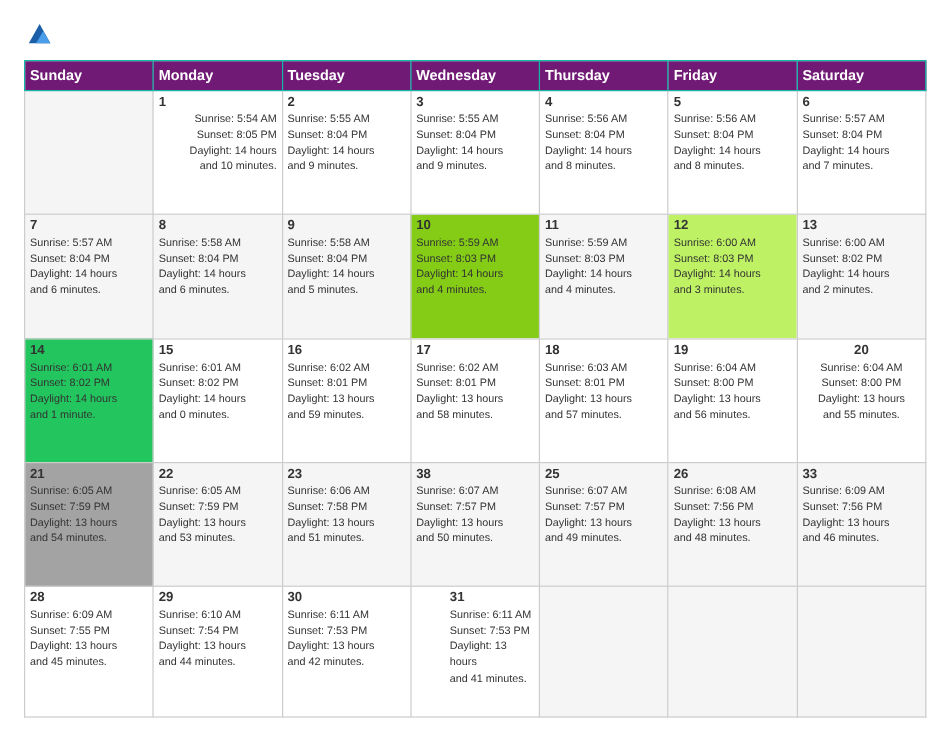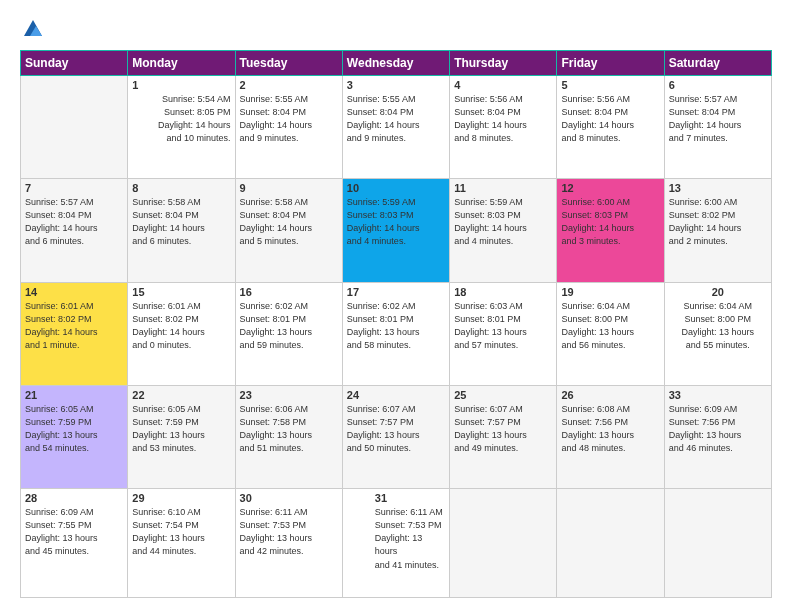--- a/index.html
+++ b/index.html
@@ -196,51 +196,51 @@
 Daylight: 14 hours
 and 6 minutes.</div>
           </td>
           <td style="background: rgb(245, 245, 245);">
             <span class="day-num">9</span>
             <div class="day-info" style="white-space: pre-line;">Sunrise: 5:58 AM
 Sunset: 8:04 PM
 Daylight: 14 hours
 and 5 minutes.</div>
           </td>
-          <td style="background: #0ea5e9;">
+          <td style="background: #84cc16;">
             <span class="day-num">10</span>
             <div class="day-info" style="white-space: pre-line;">Sunrise: 5:59 AM
 Sunset: 8:03 PM
 Daylight: 14 hours
 and 4 minutes.</div>
           </td>
           <td style="background: rgb(245, 245, 245);">
             <span class="day-num">11</span>
             <div class="day-info" style="white-space: pre-line;">Sunrise: 5:59 AM
 Sunset: 8:03 PM
 Daylight: 14 hours
 and 4 minutes.</div>
           </td>
-          <td style="background: #ec4899;">
+          <td style="background: #bef264;">
             <span class="day-num">12</span>
             <div class="day-info" style="white-space: pre-line;">Sunrise: 6:00 AM
 Sunset: 8:03 PM
 Daylight: 14 hours
 and 3 minutes.</div>
           </td>
           <td style="background: rgb(245, 245, 245);">
             <span class="day-num">13</span>
             <div class="day-info" style="white-space: pre-line;">Sunrise: 6:00 AM
 Sunset: 8:02 PM
 Daylight: 14 hours
 and 2 minutes.</div>
           </td>
         </tr>
         <tr>
-          <td style="background: #fde047;">
+          <td style="background: #22c55e;">
             <span class="day-num">14</span>
             <div class="day-info" style="white-space: pre-line;">Sunrise: 6:01 AM
 Sunset: 8:02 PM
 Daylight: 14 hours
 and 1 minute.</div>
           </td>
           <td style="background: rgb(255, 255, 255);">
             <span class="day-num">15</span>
             <div class="day-info" style="white-space: pre-line;">Sunrise: 6:01 AM
 Sunset: 8:02 PM
@@ -277,21 +277,21 @@
           </td>
           <td style="background: rgb(255, 255, 255); text-align: center;">
             <span class="day-num">20</span>
             <div class="day-info" style="white-space: pre-line;">Sunrise: 6:04 AM
 Sunset: 8:00 PM
 Daylight: 13 hours
 and 55 minutes.</div>
           </td>
         </tr>
         <tr>
-          <td style="background: #c4b5fd;">
+          <td style="background: #a3a3a3;">
             <span class="day-num">21</span>
             <div class="day-info" style="white-space: pre-line;">Sunrise: 6:05 AM
 Sunset: 7:59 PM
 Daylight: 13 hours
 and 54 minutes.</div>
           </td>
           <td style="background: rgb(245, 245, 245);">
             <span class="day-num">22</span>
             <div class="day-info" style="white-space: pre-line;">Sunrise: 6:05 AM
 Sunset: 7:59 PM
@@ -299,21 +299,21 @@
 and 53 minutes.</div>
           </td>
           <td style="background: rgb(245, 245, 245);">
             <span class="day-num">23</span>
             <div class="day-info" style="white-space: pre-line;">Sunrise: 6:06 AM
 Sunset: 7:58 PM
 Daylight: 13 hours
 and 51 minutes.</div>
           </td>
           <td style="background: rgb(245, 245, 245);">
-            <span class="day-num">24</span>
+            <span class="day-num">38</span>
             <div class="day-info" style="white-space: pre-line;">Sunrise: 6:07 AM
 Sunset: 7:57 PM
 Daylight: 13 hours
 and 50 minutes.</div>
           </td>
           <td style="background: rgb(245, 245, 245);">
             <span class="day-num">25</span>
             <div class="day-info" style="white-space: pre-line;">Sunrise: 6:07 AM
 Sunset: 7:57 PM
 Daylight: 13 hours

